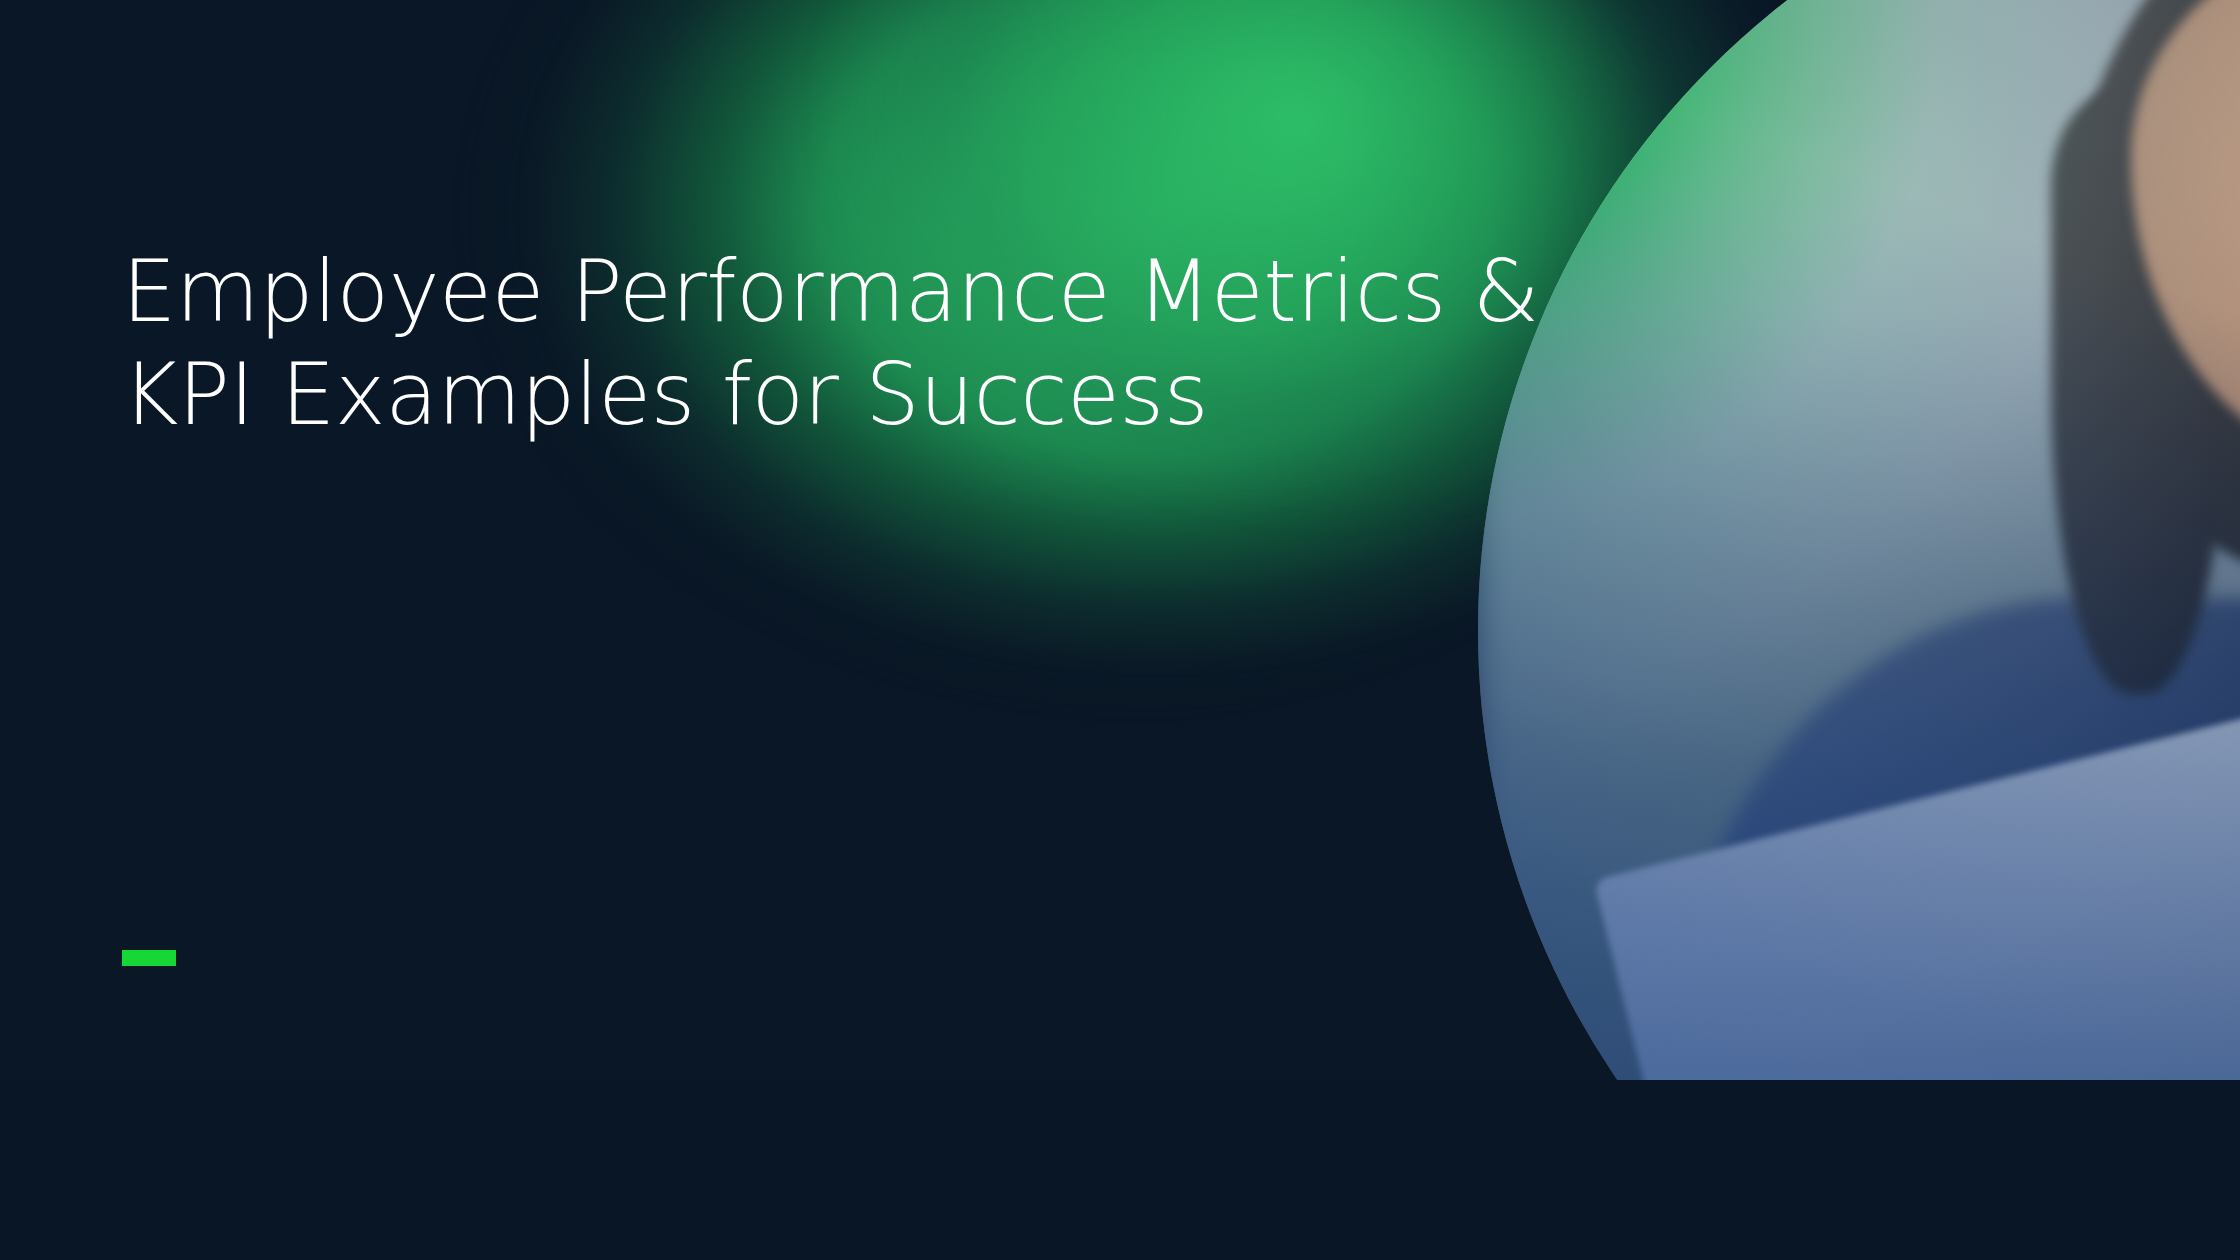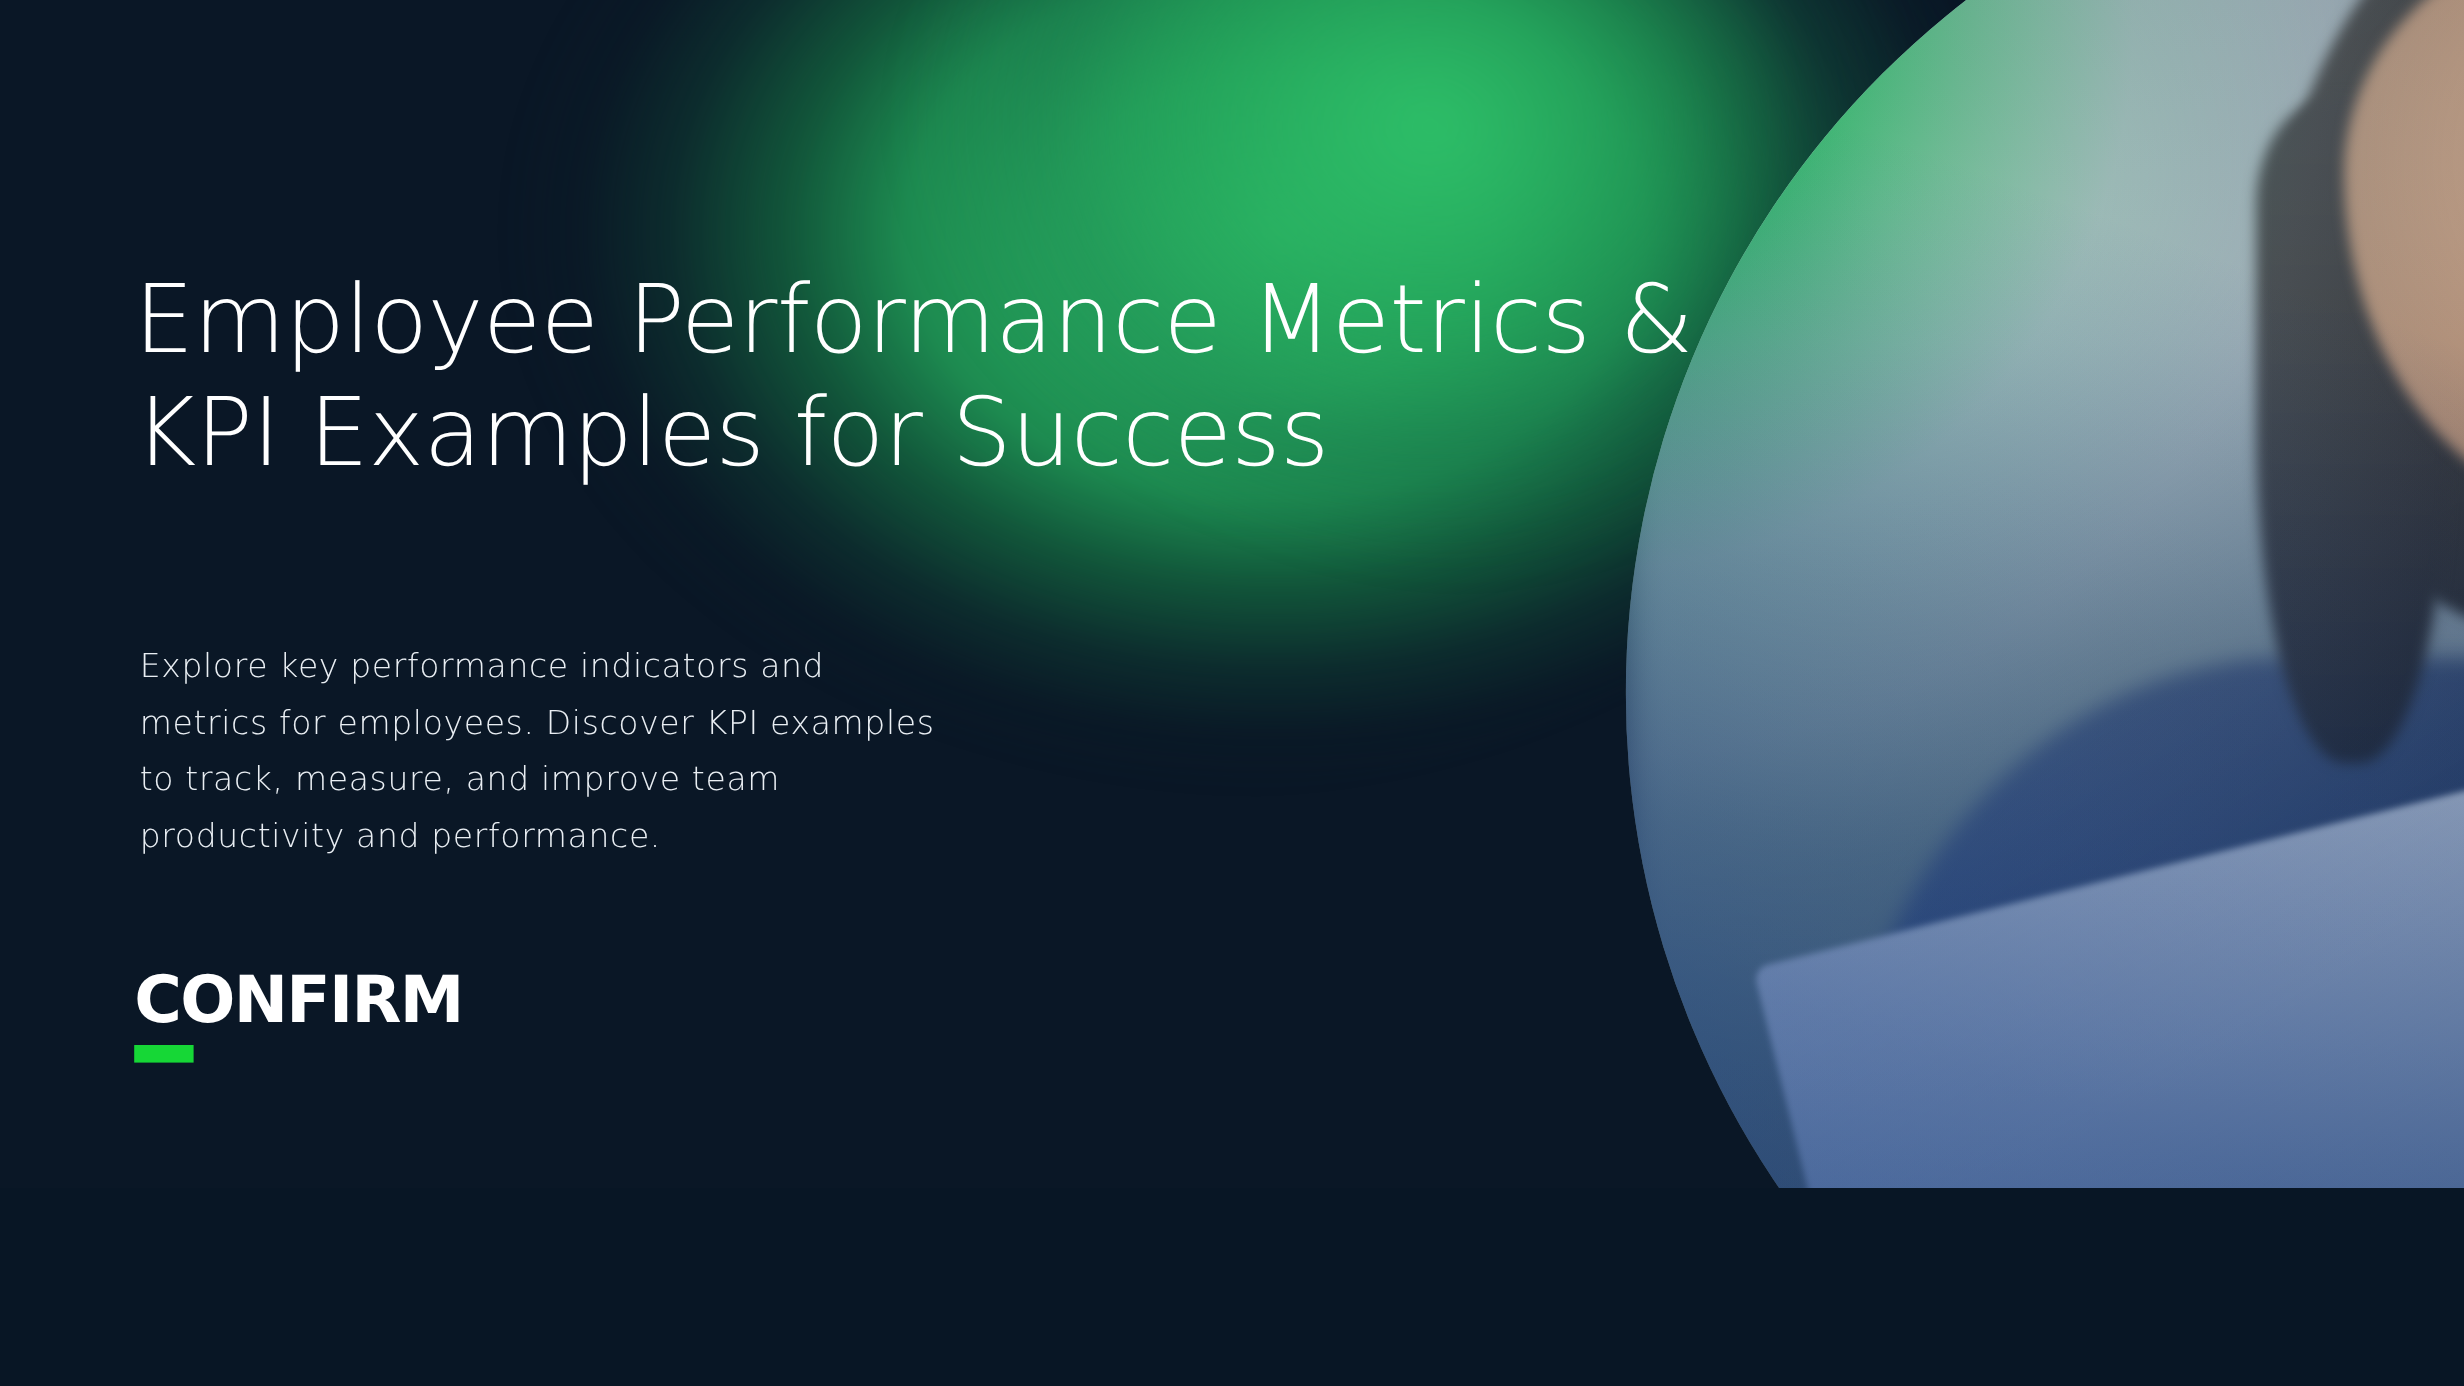--- a/index.html
+++ b/index.html
@@ -275,24 +275,19 @@
     <div class="photo-ponytail"></div>
     <div class="photo-face"></div>
     <div class="photo-green-overlay"></div>
     <div class="photo-blue-overlay"></div>
     <div class="photo-grade"></div>
   </div>
 
   <div class="content">
     <h1 class="headline">Employee Performance Metrics &amp;
 KPI Examples for Success</h1>
-    <p class="subcopy">Explore key performance indicators and
-metrics for employees. Discover KPI examples
-to track, measure, and improve team
-productivity and performance.</p>
   </div>
 
   <div class="logo">
-    <span class="logo-word">CONFIRM</span>
     <span class="logo-underline"></span>
   </div>
 
 </div>
 
 </body></html>

